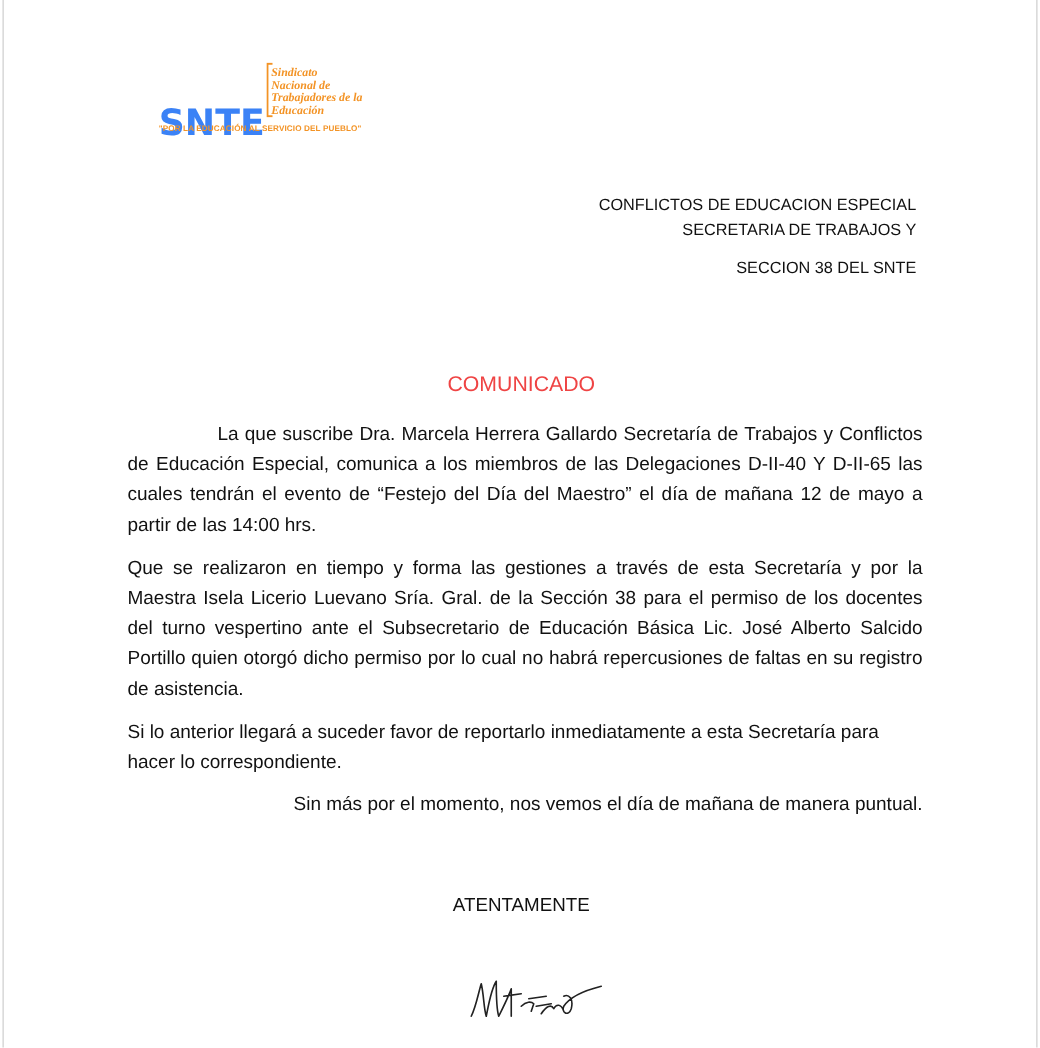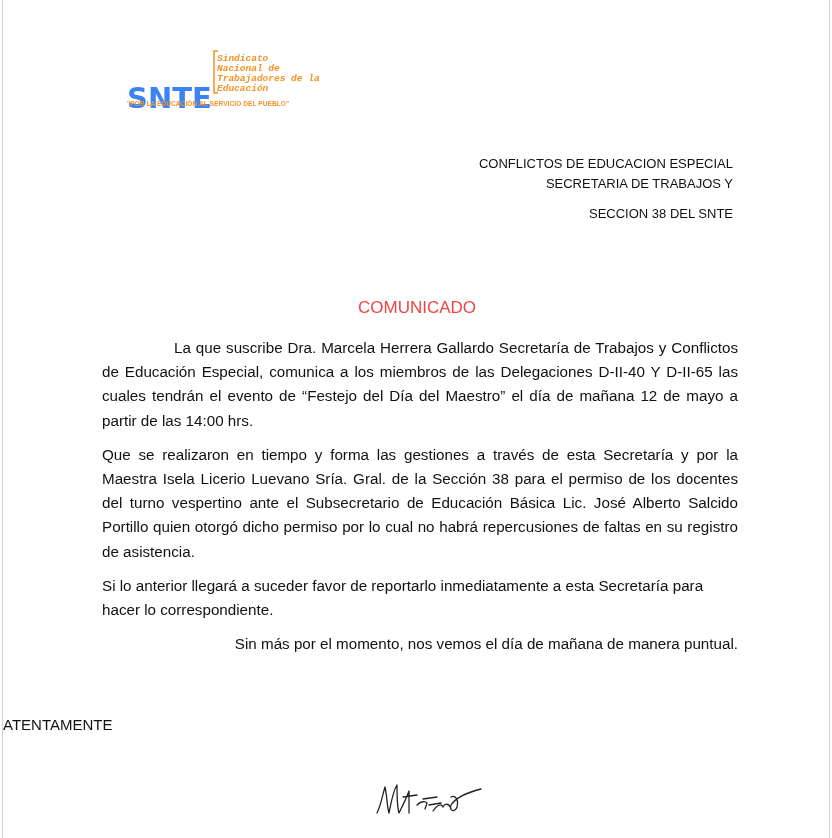--- a/index.html
+++ b/index.html
@@ -19,21 +19,21 @@
       box-sizing: border-box;
     }
     .logo { position: absolute; left: 124px; top: 48px; width: 200px; height: 70px; }
     .logo-mark {
       position: absolute; left: 0; top: 4px;
       font-family: "DejaVu Sans", sans-serif; font-weight: bold;
       font-size: 29px; letter-spacing: 0px; color: #3b82f6; line-height: 32px; margin-top: 30px;
     }
     .logo-text {
       position: absolute; left: 90px; top: 6px;
-      font-family: Liberation Mono, monospace;
+      font-family: Liberation Serif, serif;
       font-style: italic; font-weight: bold;
       font-size: 9.5px; line-height: 10px; color: #f39325;
     }
     .logo-text div { white-space: nowrap; }
     .logo-slogan {
       position: absolute; left: 0; top: 52px;
       font-family: "Liberation Sans", sans-serif; font-weight: bold;
       font-size: 6.5px; color: #f39325; white-space: nowrap; letter-spacing: 0.1px;
     }
     .header-block {
@@ -45,21 +45,21 @@
       position: absolute; left: 0; width: 828px; top: 298px; text-align: center;
       font-size: 17px; color: #ef4444;
     }
     .body-text {
       position: absolute; left: 99px; width: 636px; top: 336px;
       font-size: 15.2px; line-height: 24.2px; text-align: justify; color: #111;
     }
     .body-text p { margin: 0 0 10px 0; }
     .body-text p.indent { text-indent: 72px; }
     .closing {
-      position: absolute; left: 0; width: 828px; top: 716px; text-align: left;
+      position: absolute; left: 0; width: 828px; top: 716px; text-align: center;
       font-size: 15px; color: #111;
     }
     .signature { position: absolute; left: 370px; top: 775px; width: 140px; height: 50px; }
   </style>
 </head>
 <body>
 
 <div class="page">
 
   <div class="logo">

